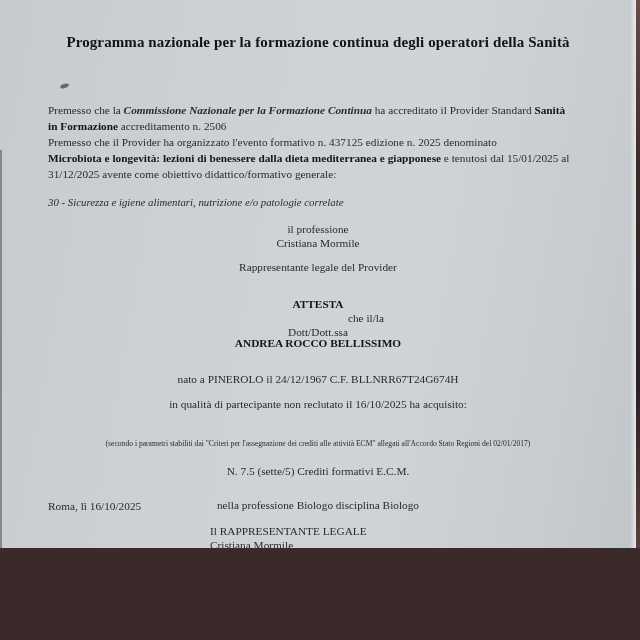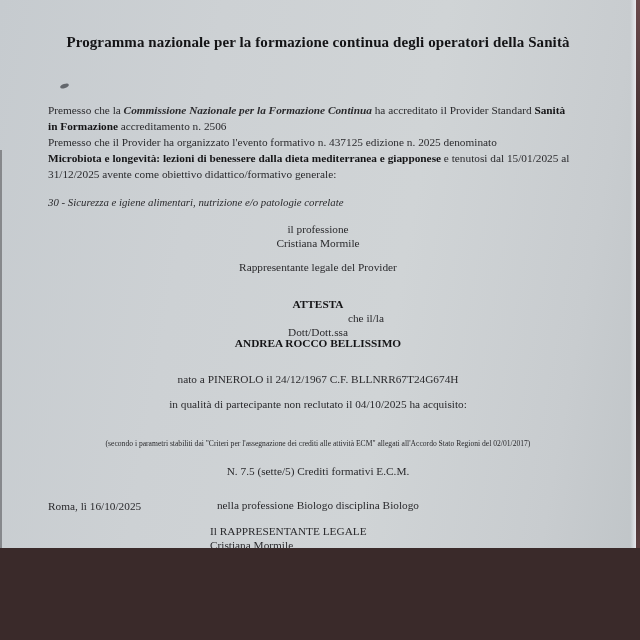--- a/index.html
+++ b/index.html
@@ -180,21 +180,21 @@
     <div class="center" style="top:222px;">il professione</div>
     <div class="center" style="top:236px;">Cristiana Mormile</div>
     <div class="center" style="top:260px;">Rappresentante legale del Provider</div>
 
     <div class="center bold" style="top:297px;">ATTESTA</div>
     <div class="center" style="top:311px;padding-left:48px;">che il/la</div>
     <div class="center" style="top:325px;">Dott/Dott.ssa</div>
 
     <div class="center bold" style="top:336px;">ANDREA ROCCO BELLISSIMO</div>
     <div class="center" style="top:372px;">nato a PINEROLO il 24/12/1967 C.F. BLLNRR67T24G674H</div>
-    <div class="center" style="top:397px;">in qualità di partecipante non reclutato il 04/10/2025 ha acquisito:</div>
+    <div class="center" style="top:397px;">in qualità di partecipante non reclutato il 16/10/2025 ha acquisito:</div>
 
     <div class="center" style="top:422px;margin-top:42px;">N. 7.5 (sette/5) Crediti formativi E.C.M.</div>
     <div class="center small" style="top:436px;">(secondo i parametri stabiliti dai "Criteri per l'assegnazione dei crediti alle attività ECM" allegati all'Accordo Stato Regioni del 02/01/2017)</div>
     <div class="center" style="top:460px;margin-top:38px;">nella professione Biologo disciplina Biologo</div>
 
     <div class="date">Roma, lì 16/10/2025</div>
 
     <div class="signblock" style="top:524px;">Il RAPPRESENTANTE LEGALE</div>
     <div class="signblock" style="top:538px;">Cristiana Mormile</div>
 

